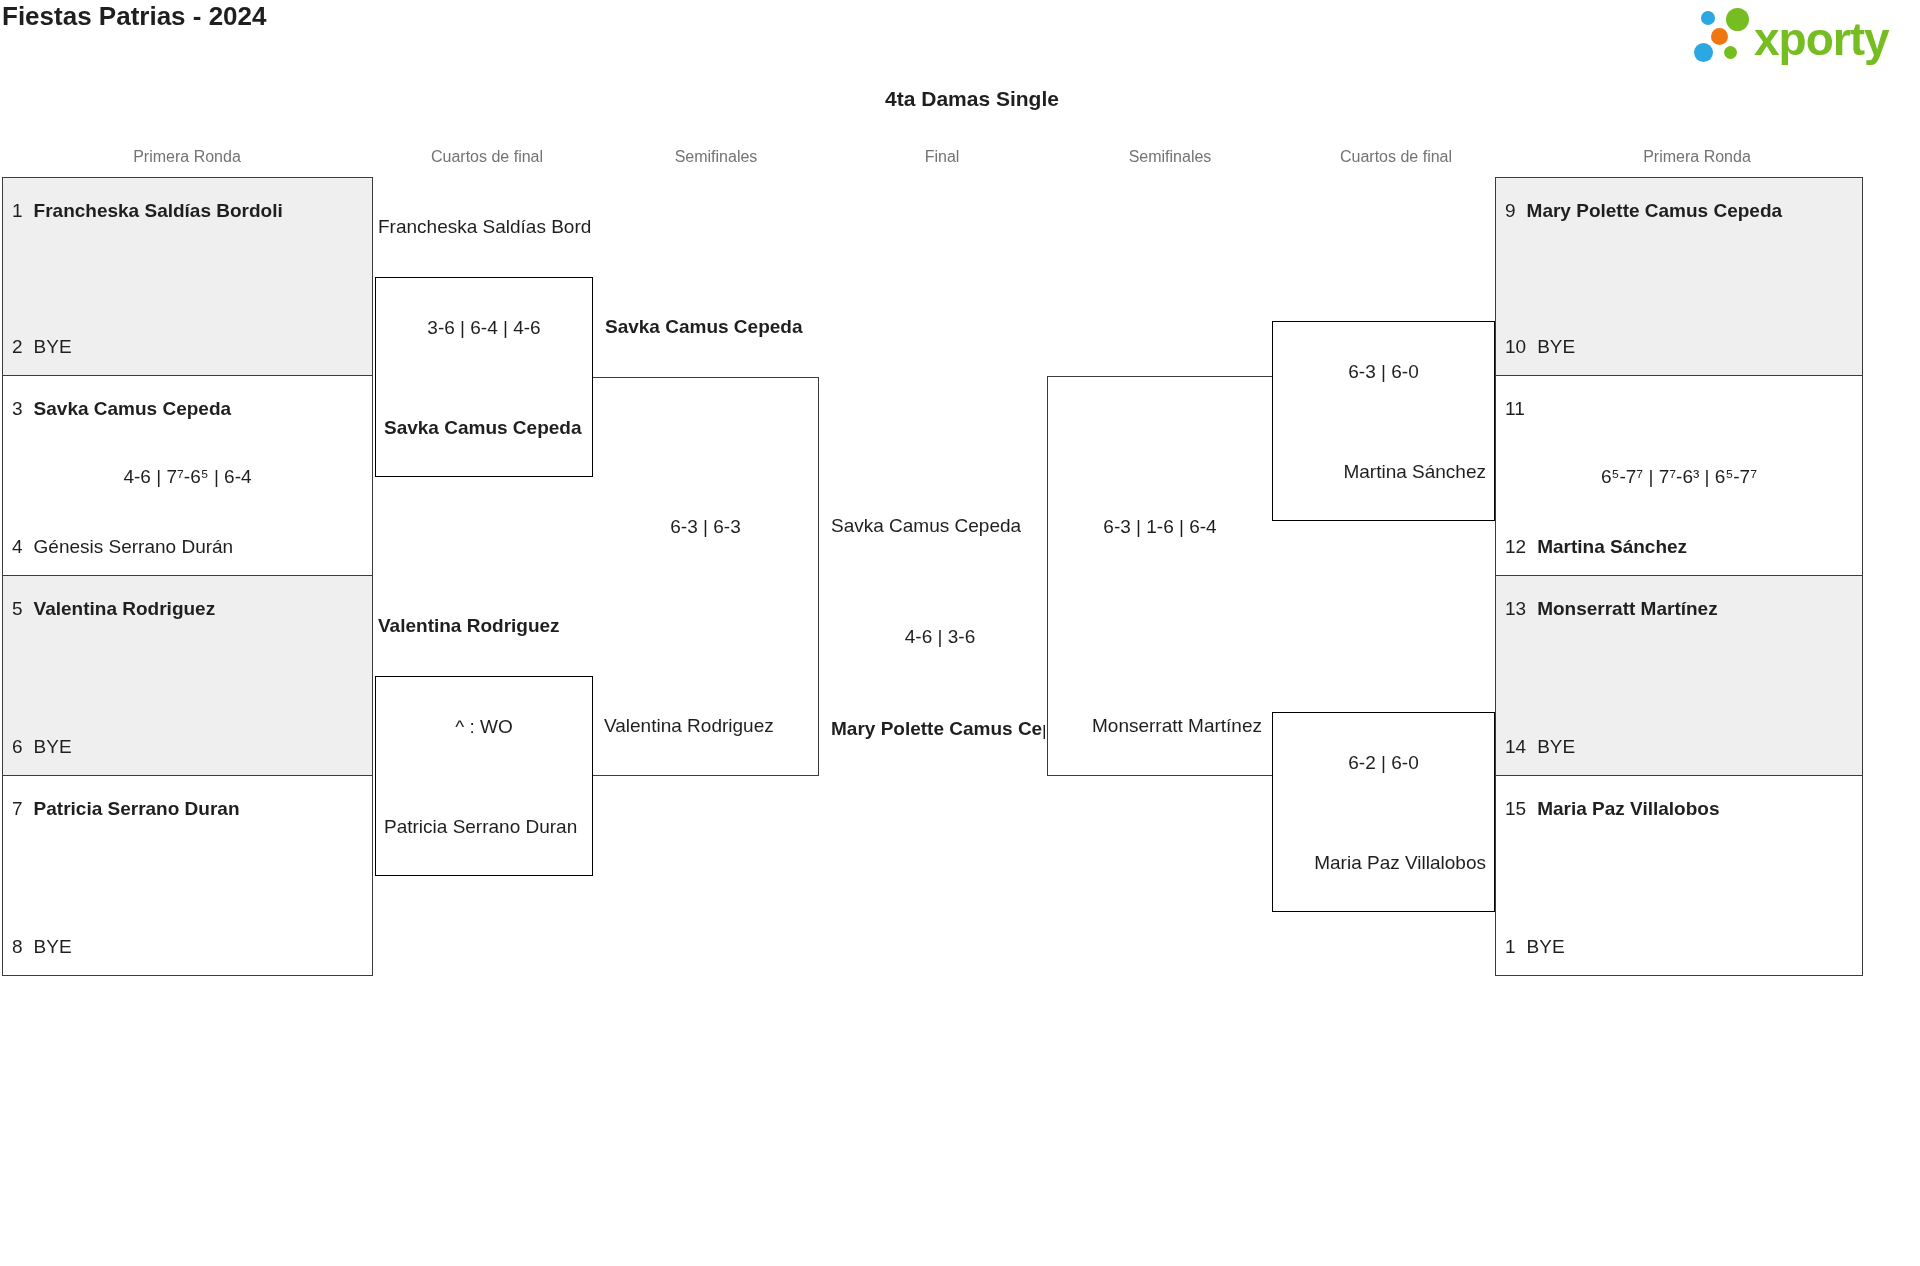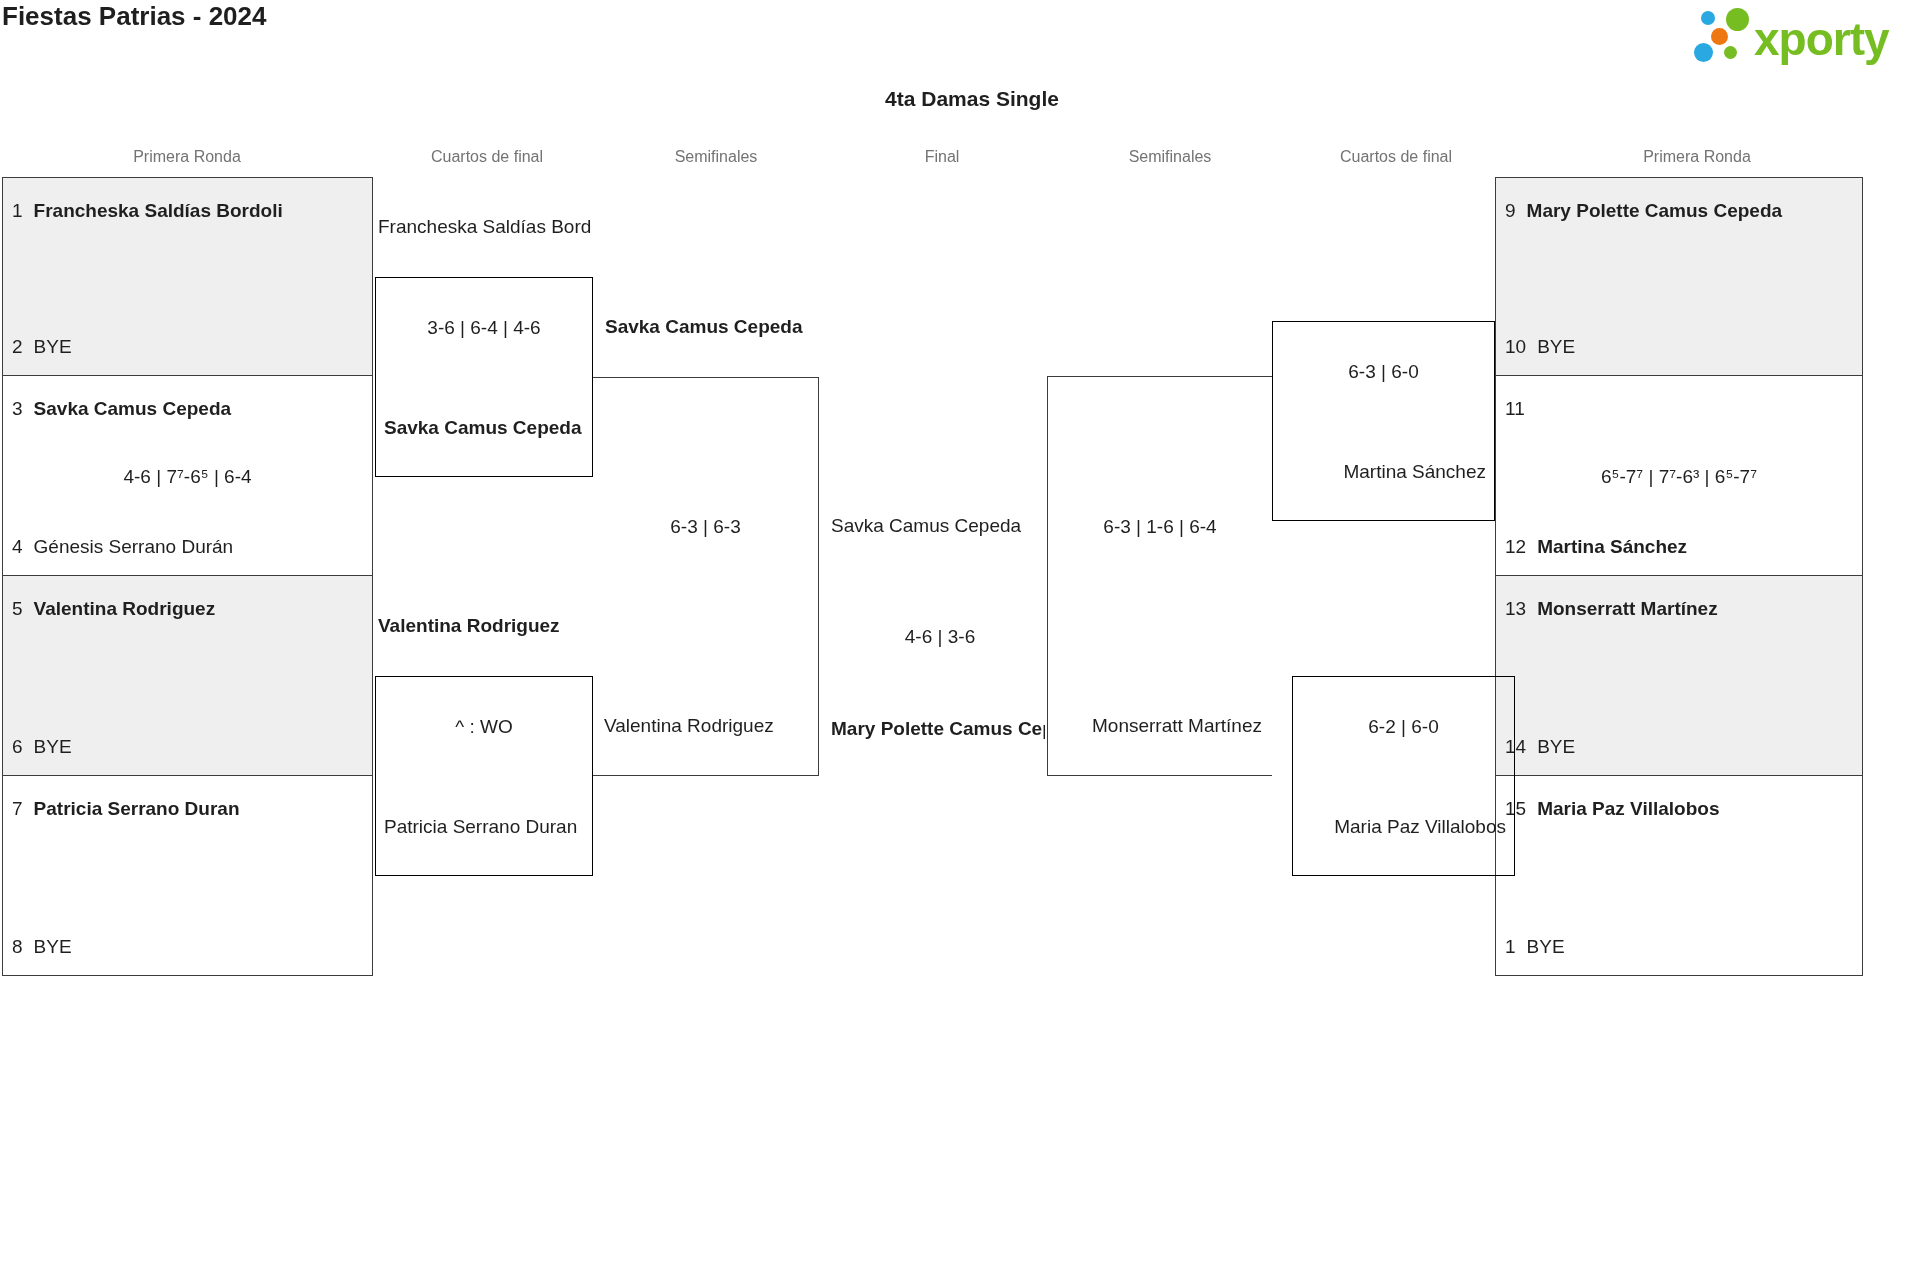--- a/index.html
+++ b/index.html
@@ -47,21 +47,21 @@
 
   .score{ position:absolute; left:0; right:0; text-align:center; font-size:19px; line-height:26px; }
   .score-prmid{ top:88px; }
   .score-qf{ top:37px; }
 
   
   .qf-box{ border:1px solid #000000; background:transparent; }
   .qf-l{ left:375px; width:218px; height:200px; }
   .qf-r{ left:1272px; width:223px; height:200px; }
   .qf1l{ top:277px; } .qf2l{ top:676px; }
-  .qf1r{ top:276px;margin-top:45px; } .qf2r{ top:676px;margin-left:20px; }
+  .qf1r{ top:276px;margin-top:45px; } .qf2r{ top:712px; }
   .box-name{ position:absolute; top:137px; font-size:19px; line-height:26px; white-space:nowrap; }
   .bn-left{ left:8px; }
   .bn-right{ right:8px; text-align:right; }
 
   .sf-left { left:593px;  top:377px; width:226px; height:399px;
              border:1px solid #3c3c3c; border-left:none; }
   .sf-right{ left:1047px; top:376px; width:225px; height:400px;
              border:1px solid #3c3c3c; border-right:none; }
   .sf-score{ top:136px; }
   .sf-name-l{ top:335px; left:11px; }

